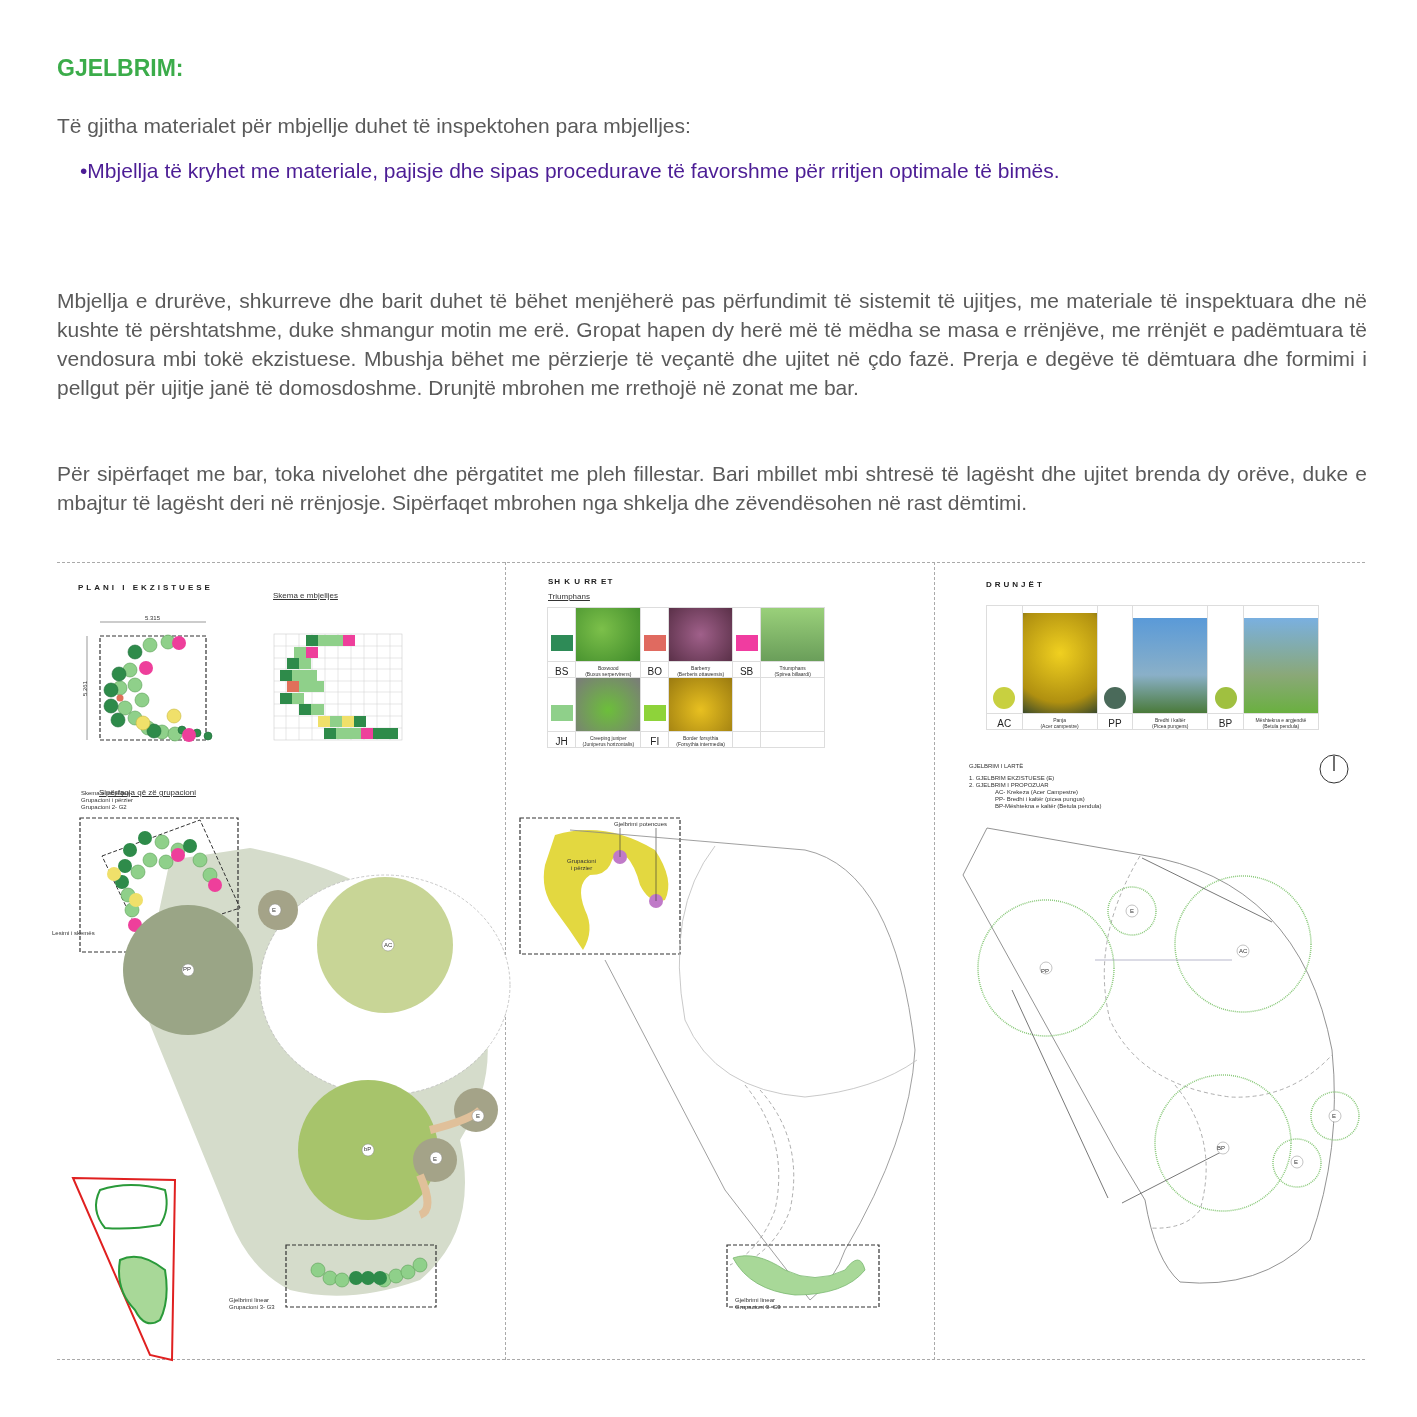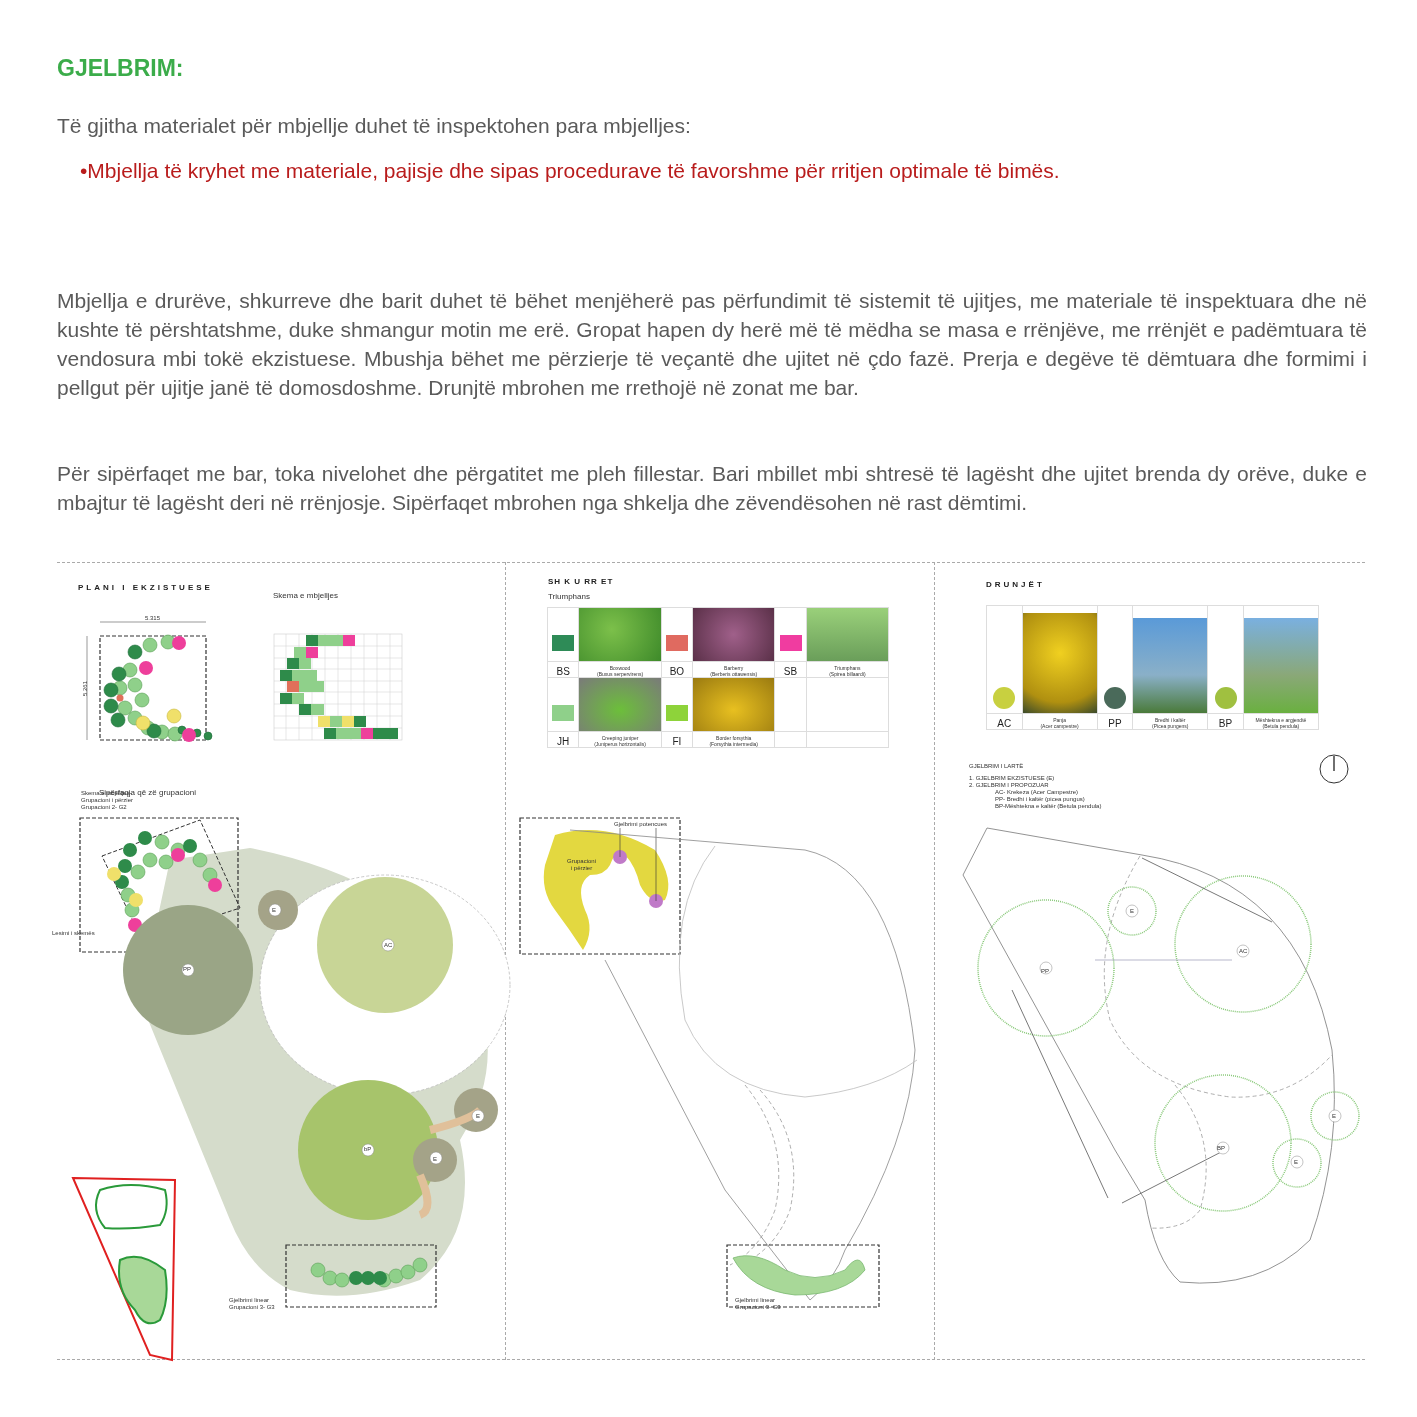--- a/index.html
+++ b/index.html
@@ -1,28 +1,28 @@
 <!DOCTYPE html>
 <html><head>
 <meta charset="utf-8">
 <style>
   html,body{margin:0;padding:0;background:#fff;}
   body{width:1417px;height:1417px;position:relative;overflow:hidden;font-family:"Liberation Sans",sans-serif;color:#555;}
   .title{position:absolute;left:57px;top:55px;font-size:23px;font-weight:bold;color:#3bac4a;margin:0;}
   .intro{position:absolute;left:57px;top:114px;font-size:21px;color:#5a5a5a;margin:0;}
-  ul.bul{position:absolute;left:80px;top:156px;margin:0;padding:0;list-style:none;font-size:21px;color:#b91c1c;line-height:29px;}
+  ul.bul{position:absolute;left:80px;top:156px;margin:0;padding:0;list-style:none;font-size:21px;color:#4c1d95;line-height:29px;}
   ul.bul li:before{content:"\2022 ";}
   .para{position:absolute;left:57px;width:1310px;font-size:21px;line-height:29px;color:#5a5a5a;margin:0;text-align:justify;}
   .p1{top:286px;}
   .p2{top:459px;}
   .hline{position:absolute;left:57px;width:1308px;border-top:1px dashed #aaa;}
   .vline{position:absolute;top:562px;height:798px;border-left:1px dashed #aaa;}
   .sec-h{position:absolute;font-size:8px;font-weight:bold;letter-spacing:3px;color:#222;}
   .tiny{position:absolute;font-size:6px;color:#333;line-height:7px;}
-  .small{position:absolute;font-size:8px;color:#333;}
+  .small{position:absolute;font-size:8px;color:#333;text-decoration:underline;}
   svg{position:absolute;overflow:visible;}
   table.spec{position:absolute;border-collapse:collapse;}
   table.spec td{border:1px solid #ddd;padding:0;text-align:center;vertical-align:bottom;}
   .code{font-size:10px;color:#222;}
   .cap{font-size:5px;color:#333;line-height:6px;}
   .swatch{width:22px;height:16px;margin:0 auto 10px auto;}
   .photo{width:100%;height:100%;}
 </style>
 </head>
 <body>
@@ -220,21 +220,21 @@
 <div class="tiny" style="left:476px;top:1113px">E</div>
 <div class="tiny" style="left:433px;top:1156px">E</div>
 <div class="tiny" style="left:229px;top:1297px">
   <div>Gjelbrimi linear</div>
   <div>Grupacioni 3- G3</div>
 </div>
 
 <div class="sec-h" style="left:548px;top:577px;letter-spacing:1px">SH K U RR ET</div>
 <div class="small" style="left:548px;top:592px">Triumphans</div>
 
-<table class="spec" style="left:547px;top:607px;width:342px">
+<table class="spec" style="left:547px;top:607px;width:278px">
   <tbody>
       <tr style="height:53px">
     <td style="width:30px">
           <div class="swatch" style="background:#2e8b57"></div>
         </td>
     <td style="width:80px">
           <div class="photo" style="height:53px;background:radial-gradient(circle at 40% 40%,#7cc04a,#3e8a2a)"></div>
         </td>
     <td style="width:30px">
           <div class="swatch" style="background:#e06a60"></div>

